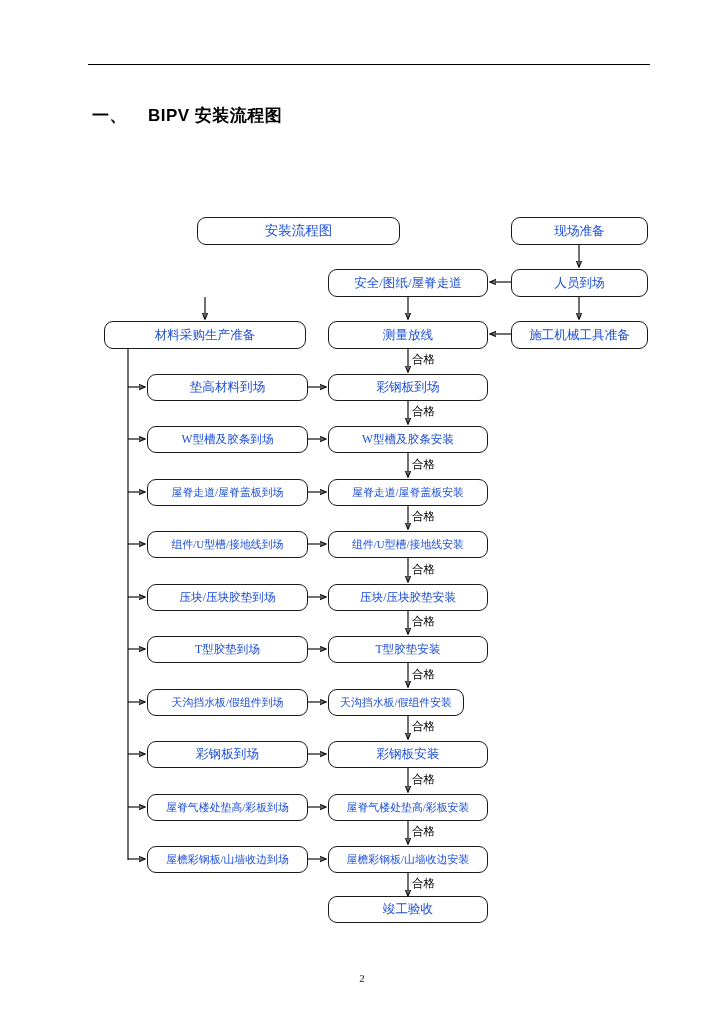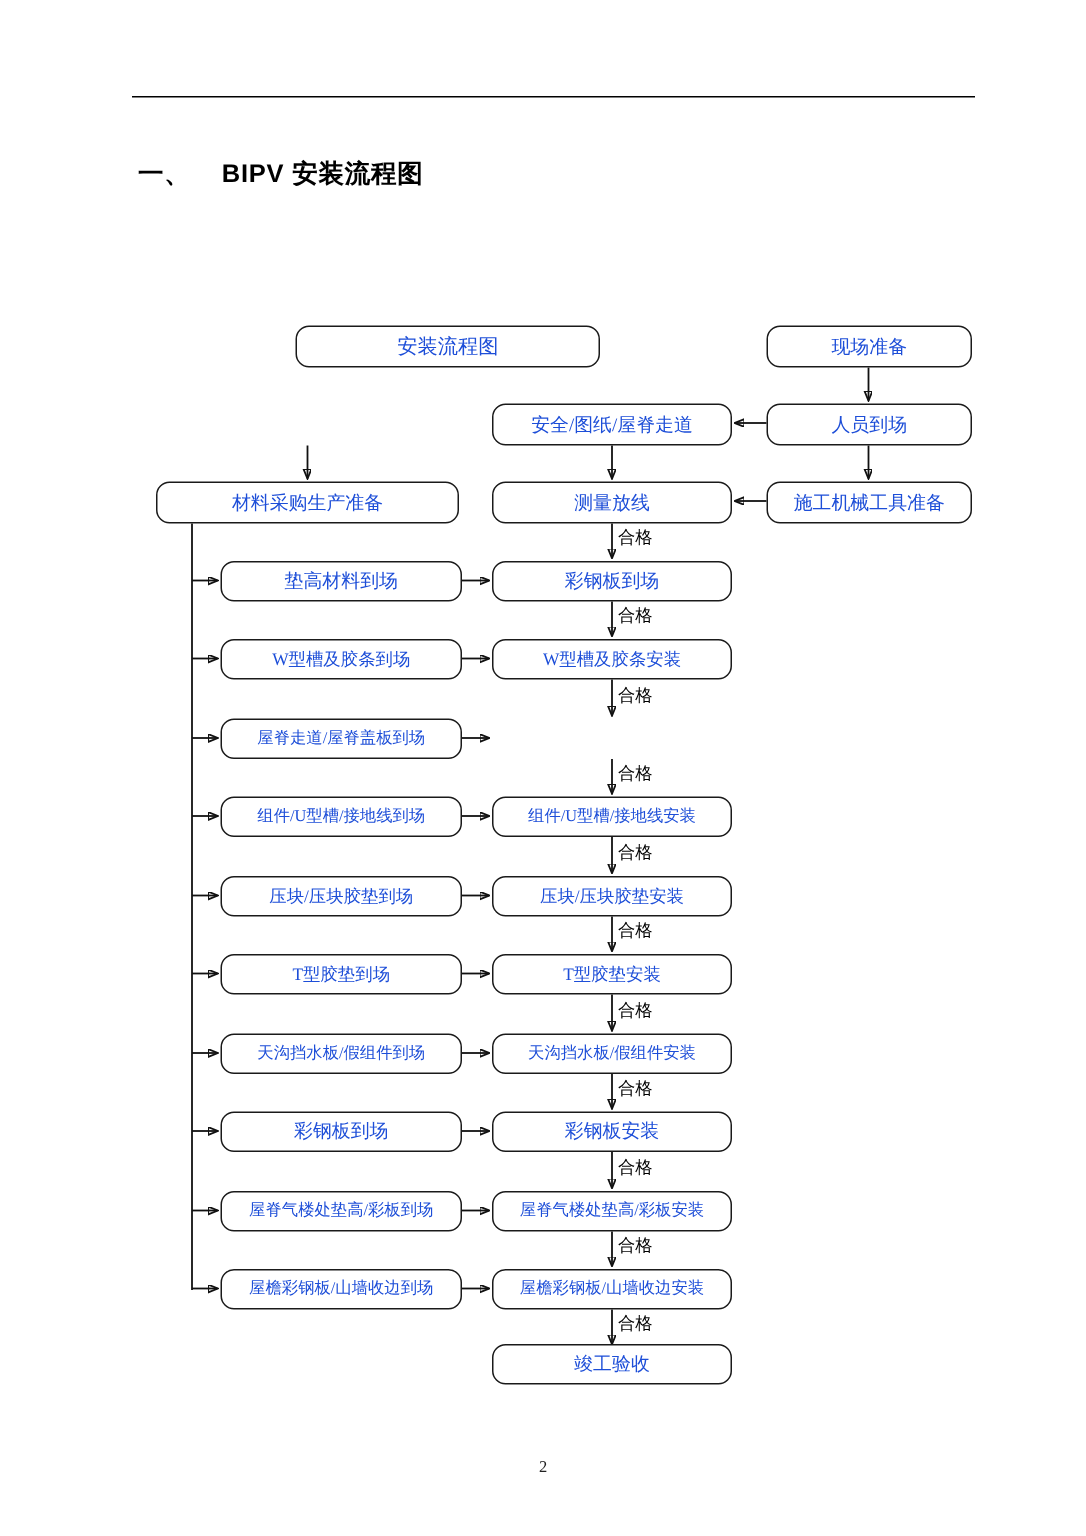--- a/index.html
+++ b/index.html
@@ -191,32 +191,33 @@
 
     <div class="node s13" style="left:511px; top:321px; width:137px; height:28px;">施工机械工具准备</div>
 
     <div class="node s13" style="left:147px; top:374px; width:161px; height:27px;">垫高材料到场</div>
     <div class="node s13" style="left:328px; top:374px; width:160px; height:27px;">彩钢板到场</div>
 
     <div class="node s12" style="left:147px; top:426px; width:161px; height:27px;">W型槽及胶条到场</div>
     <div class="node s12" style="left:328px; top:426px; width:160px; height:27px;">W型槽及胶条安装</div>
 
     <div class="node s11" style="left:147px; top:479px; width:161px; height:27px;">屋脊走道/屋脊盖板到场</div>
+    <div class="node s11" style="left:328px; top:479px; width:160px; height:27px;">屋脊走道/屋脊盖板安装</div>
 
     <div class="node s11" style="left:147px; top:531px; width:161px; height:27px;">组件/U型槽/接地线到场</div>
     <div class="node s11" style="left:328px; top:531px; width:160px; height:27px;">组件/U型槽/接地线安装</div>
 
     <div class="node s12" style="left:147px; top:584px; width:161px; height:27px;">压块/压块胶垫到场</div>
     <div class="node s12" style="left:328px; top:584px; width:160px; height:27px;">压块/压块胶垫安装</div>
 
     <div class="node s12" style="left:147px; top:636px; width:161px; height:27px;">T型胶垫到场</div>
     <div class="node s12" style="left:328px; top:636px; width:160px; height:27px;">T型胶垫安装</div>
 
     <div class="node s11" style="left:147px; top:689px; width:161px; height:27px;">天沟挡水板/假组件到场</div>
-    <div class="node s11" style="left:328px; top:689px; width:160px; height:27px;">天沟挡水板/假组件安装</div>
+    <div class="node s11" style="left:328px; top:689px; width:136px; height:27px;">天沟挡水板/假组件安装</div>
 
     <div class="node s13" style="left:147px; top:741px; width:161px; height:27px;">彩钢板到场</div>
     <div class="node s13" style="left:328px; top:741px; width:160px; height:27px;">彩钢板安装</div>
 
     <div class="node s11" style="left:147px; top:794px; width:161px; height:27px;">屋脊气楼处垫高/彩板到场</div>
     <div class="node s11" style="left:328px; top:794px; width:160px; height:27px;">屋脊气楼处垫高/彩板安装</div>
 
     <div class="node s11" style="left:147px; top:846px; width:161px; height:27px;">屋檐彩钢板/山墙收边到场</div>
     <div class="node s11" style="left:328px; top:846px; width:160px; height:27px;text-align:right;">屋檐彩钢板/山墙收边安装</div>
 

